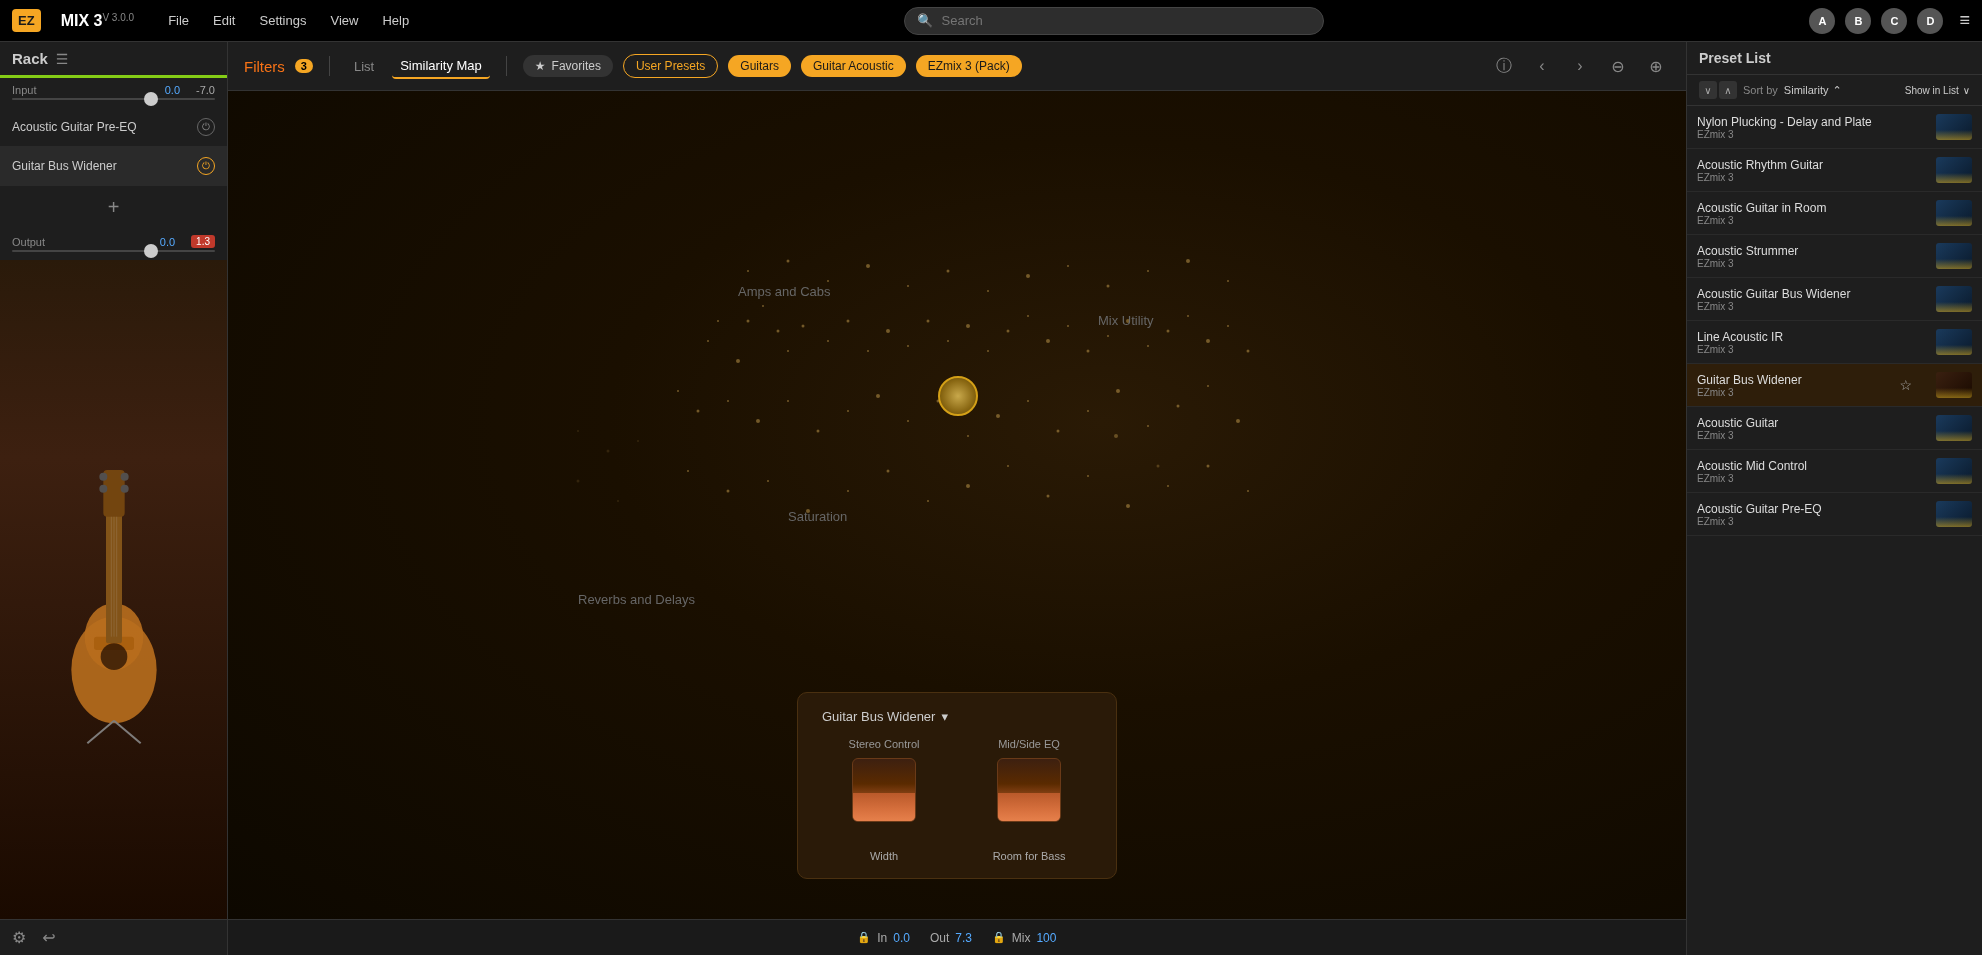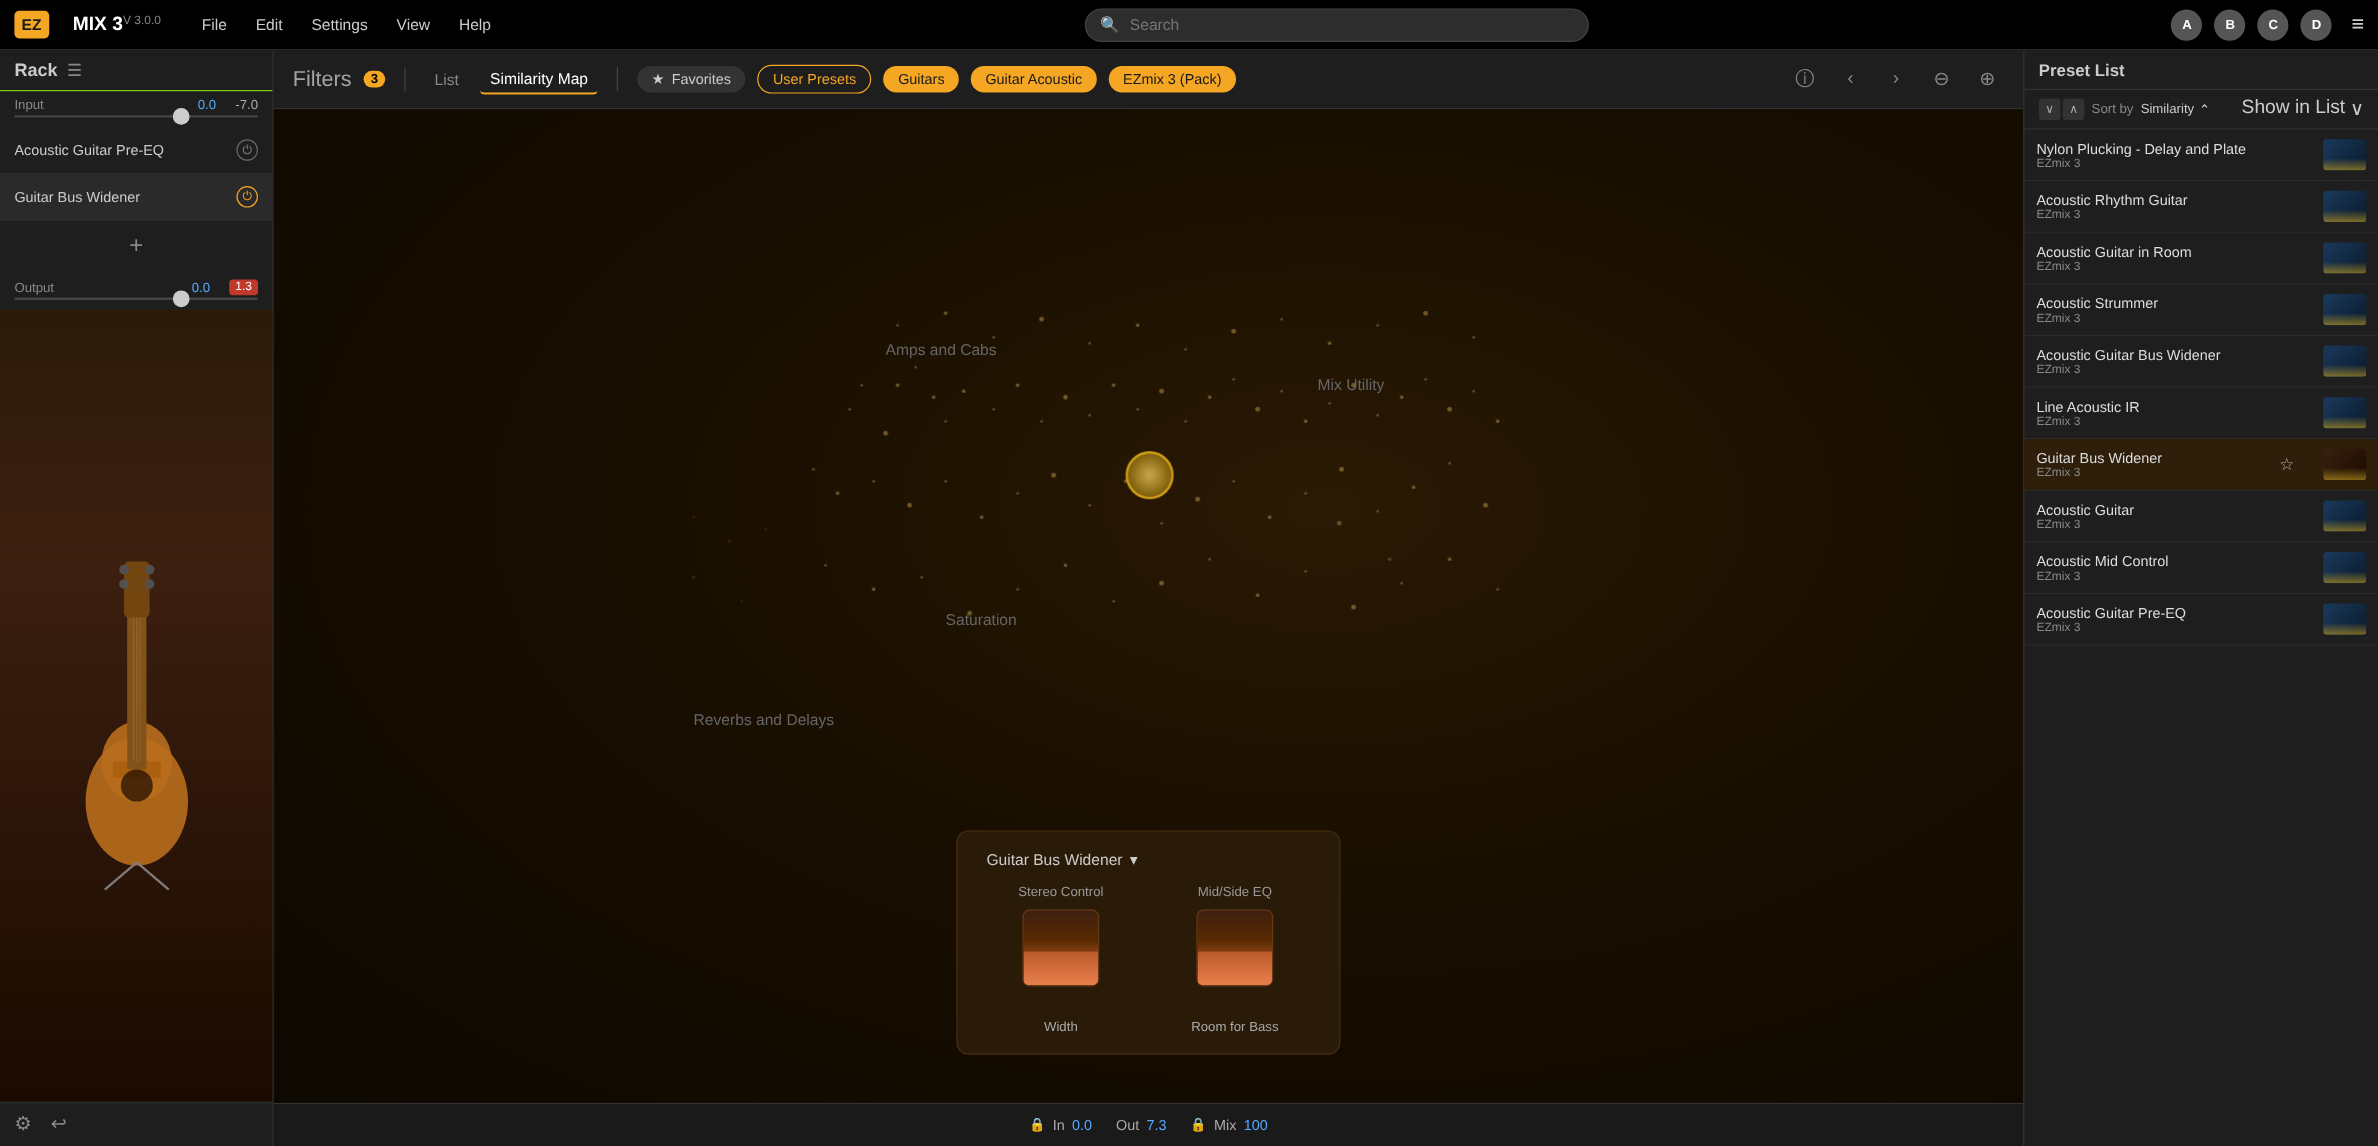--- a/index.html
+++ b/index.html
@@ -115,23 +115,23 @@
     .left-sidebar {
       width: 228px;
       background: #1e1e1e;
       border-right: 1px solid #333;
       display: flex;
       flex-direction: column;
       flex-shrink: 0;
     }
     .rack-header {
       display: flex;
-      align-items: flex-start;
+      align-items: flex-end;
       padding: 8px 12px;
-      border-bottom: 1px solid #84cc16;
+      border-bottom: 3px solid #84cc16;
       gap: 8px;
     }
     .rack-title {
       font-size: 15px;
       font-weight: 600;
       color: #ccc;
     }
     .rack-menu-icon { color: #888; cursor: pointer; font-size: 14px; }
     .input-row {
       display: flex;
@@ -240,21 +240,21 @@
     
     .filter-bar {
       background: #1e1e1e;
       border-bottom: 1px solid #333;
       padding: 10px 16px;
       display: flex;
       align-items: center;
       gap: 10px;
       flex-shrink: 0;
     }
-    .filters-label { font-size: 18px; color: #a3a3a3; }
+    .filters-label { font-size: 15px; color: #f97316; }
     .filters-count {
       background: #f5a623;
       color: #000;
       font-size: 11px;
       font-weight: 700;
       padding: 1px 6px;
       border-radius: 10px;
     }
     .divider-v { width: 1px; height: 20px; background: #444; margin: 0 6px; }
     .tab-btn {
@@ -469,25 +469,25 @@
     .sort-value {
       font-size: 11px;
       color: #ccc;
       cursor: pointer;
       display: flex;
       align-items: center;
       gap: 4px;
     }
     .show-in-list-btn {
       margin-left: auto;
-      font-size: 16px;
+      font-size: 10px;
       color: #ccc;
       cursor: pointer;
       display: flex;
-      align-items: flex-start;
+      align-items: center;
       gap: 4px;
     }
     .collapse-btns { display: flex; gap: 2px; }
     .collapse-btn {
       width: 18px;
       height: 18px;
       background: #333;
       border-radius: 3px;
       display: flex;
       align-items: center;

